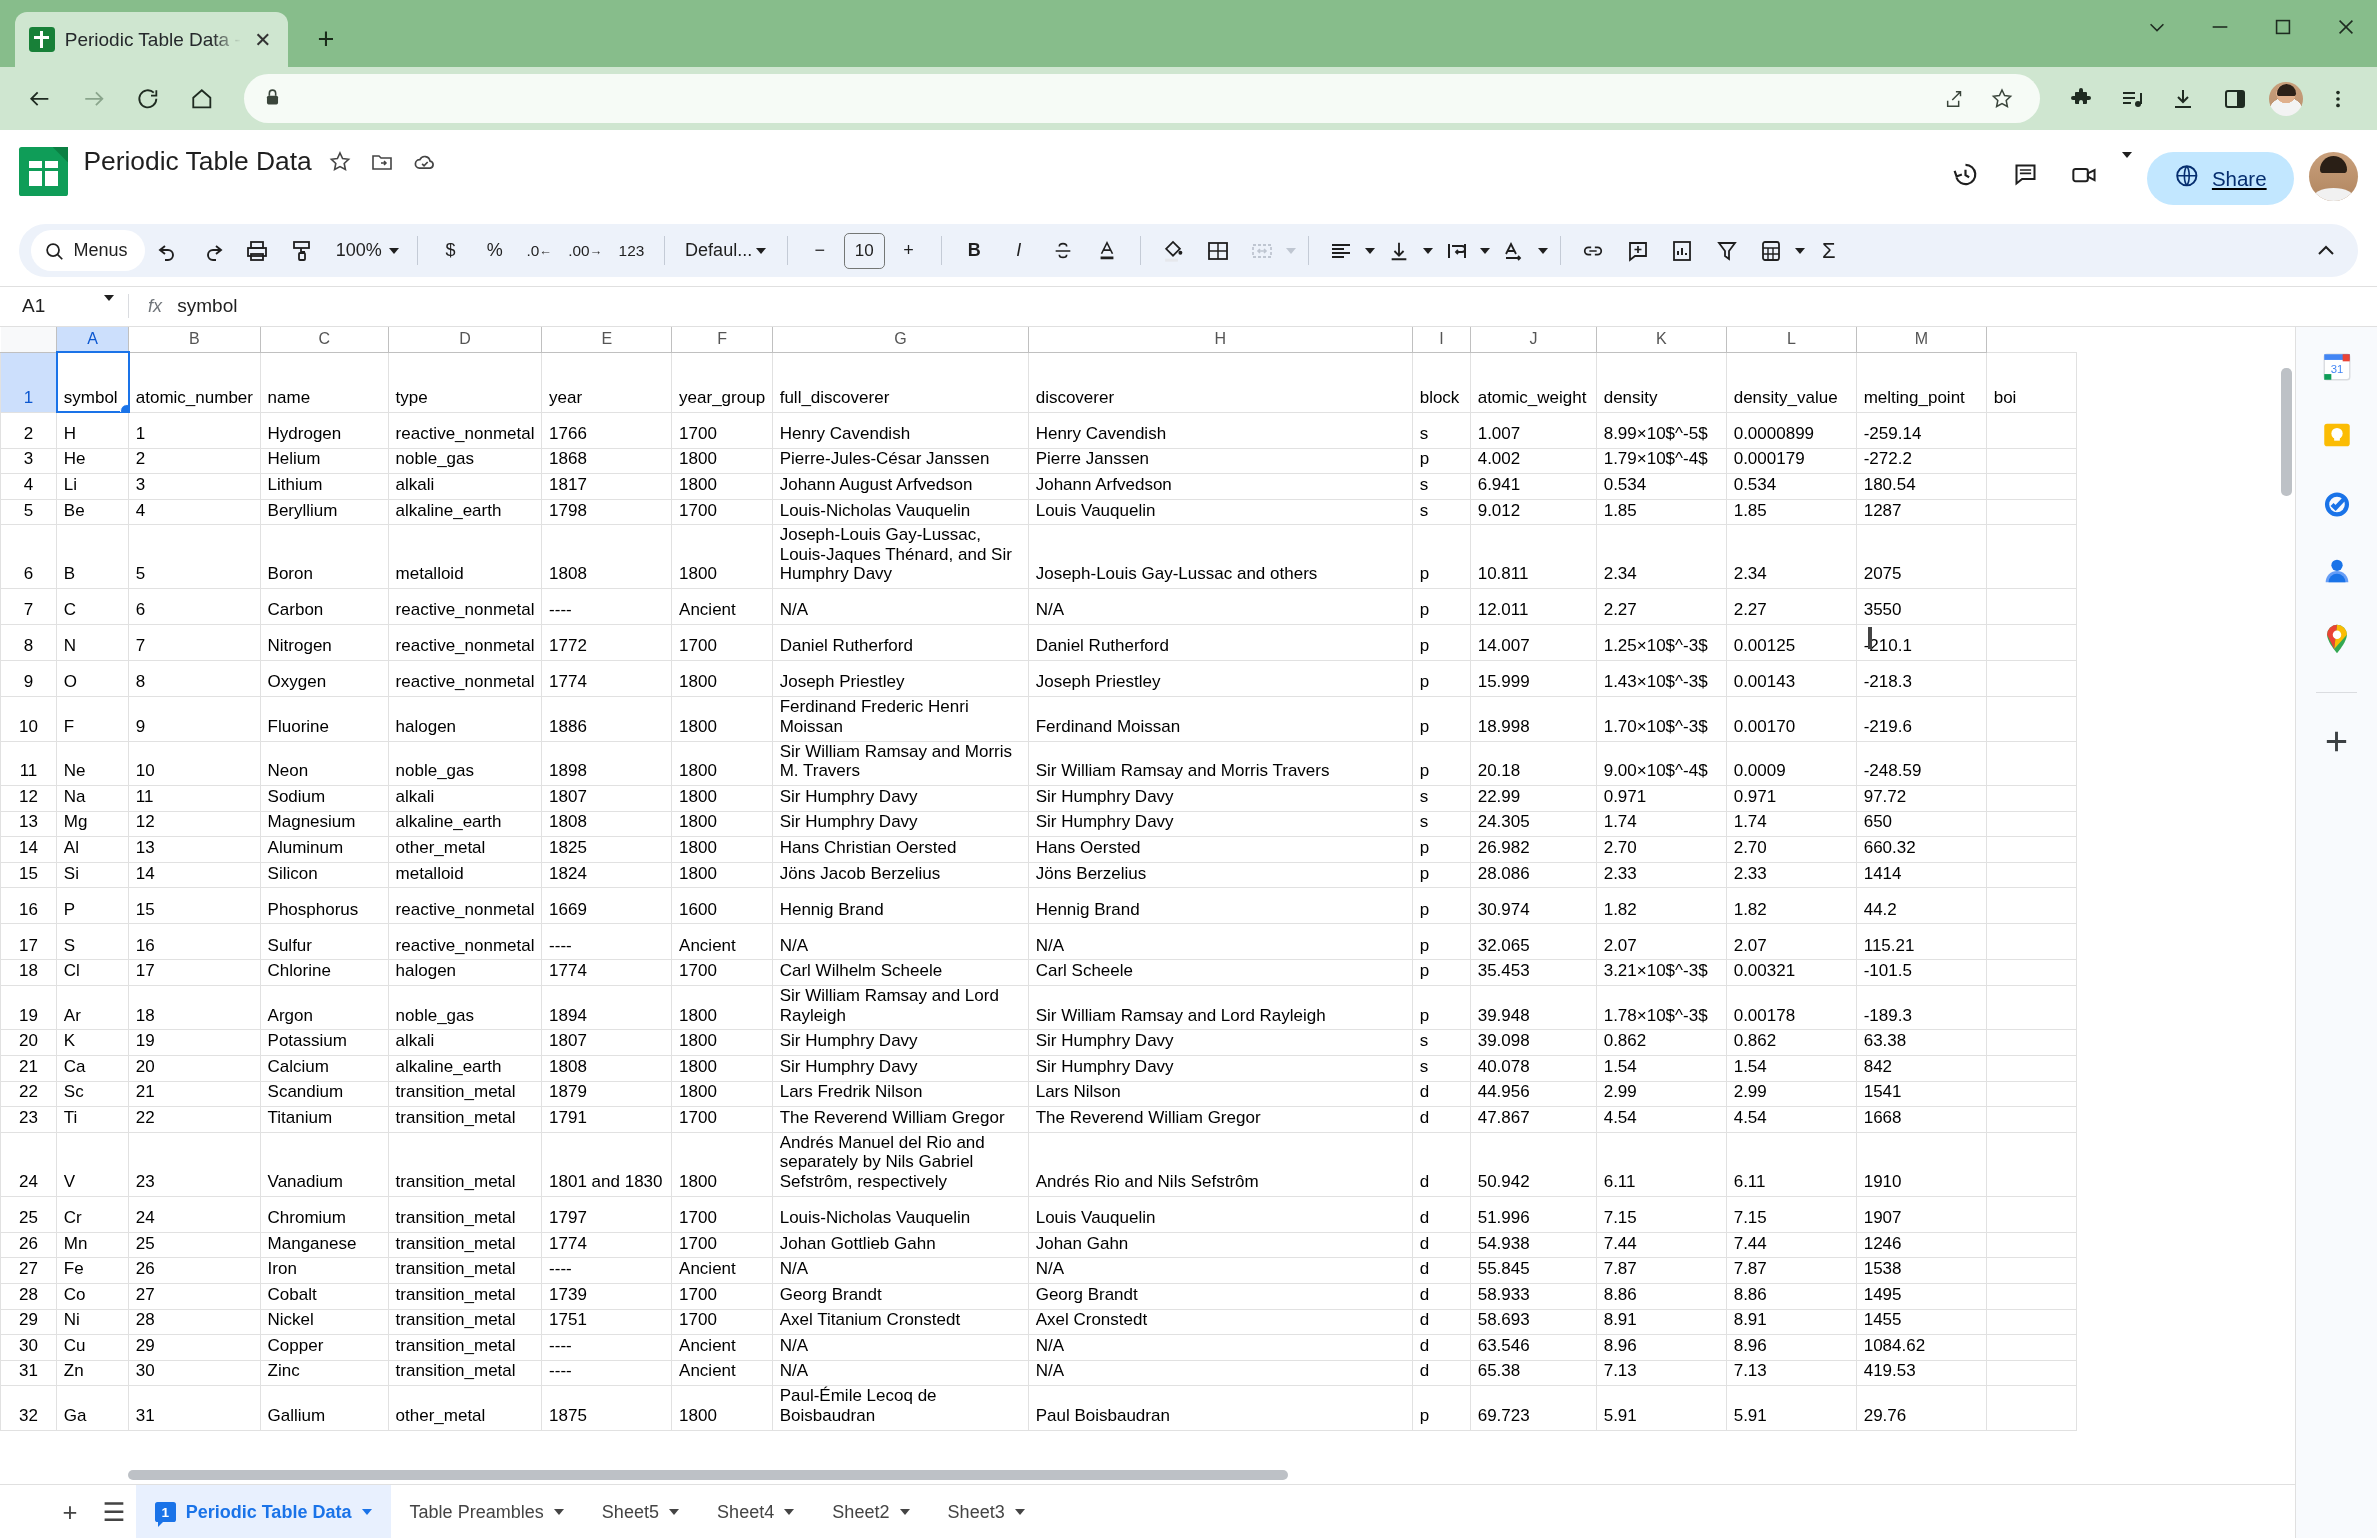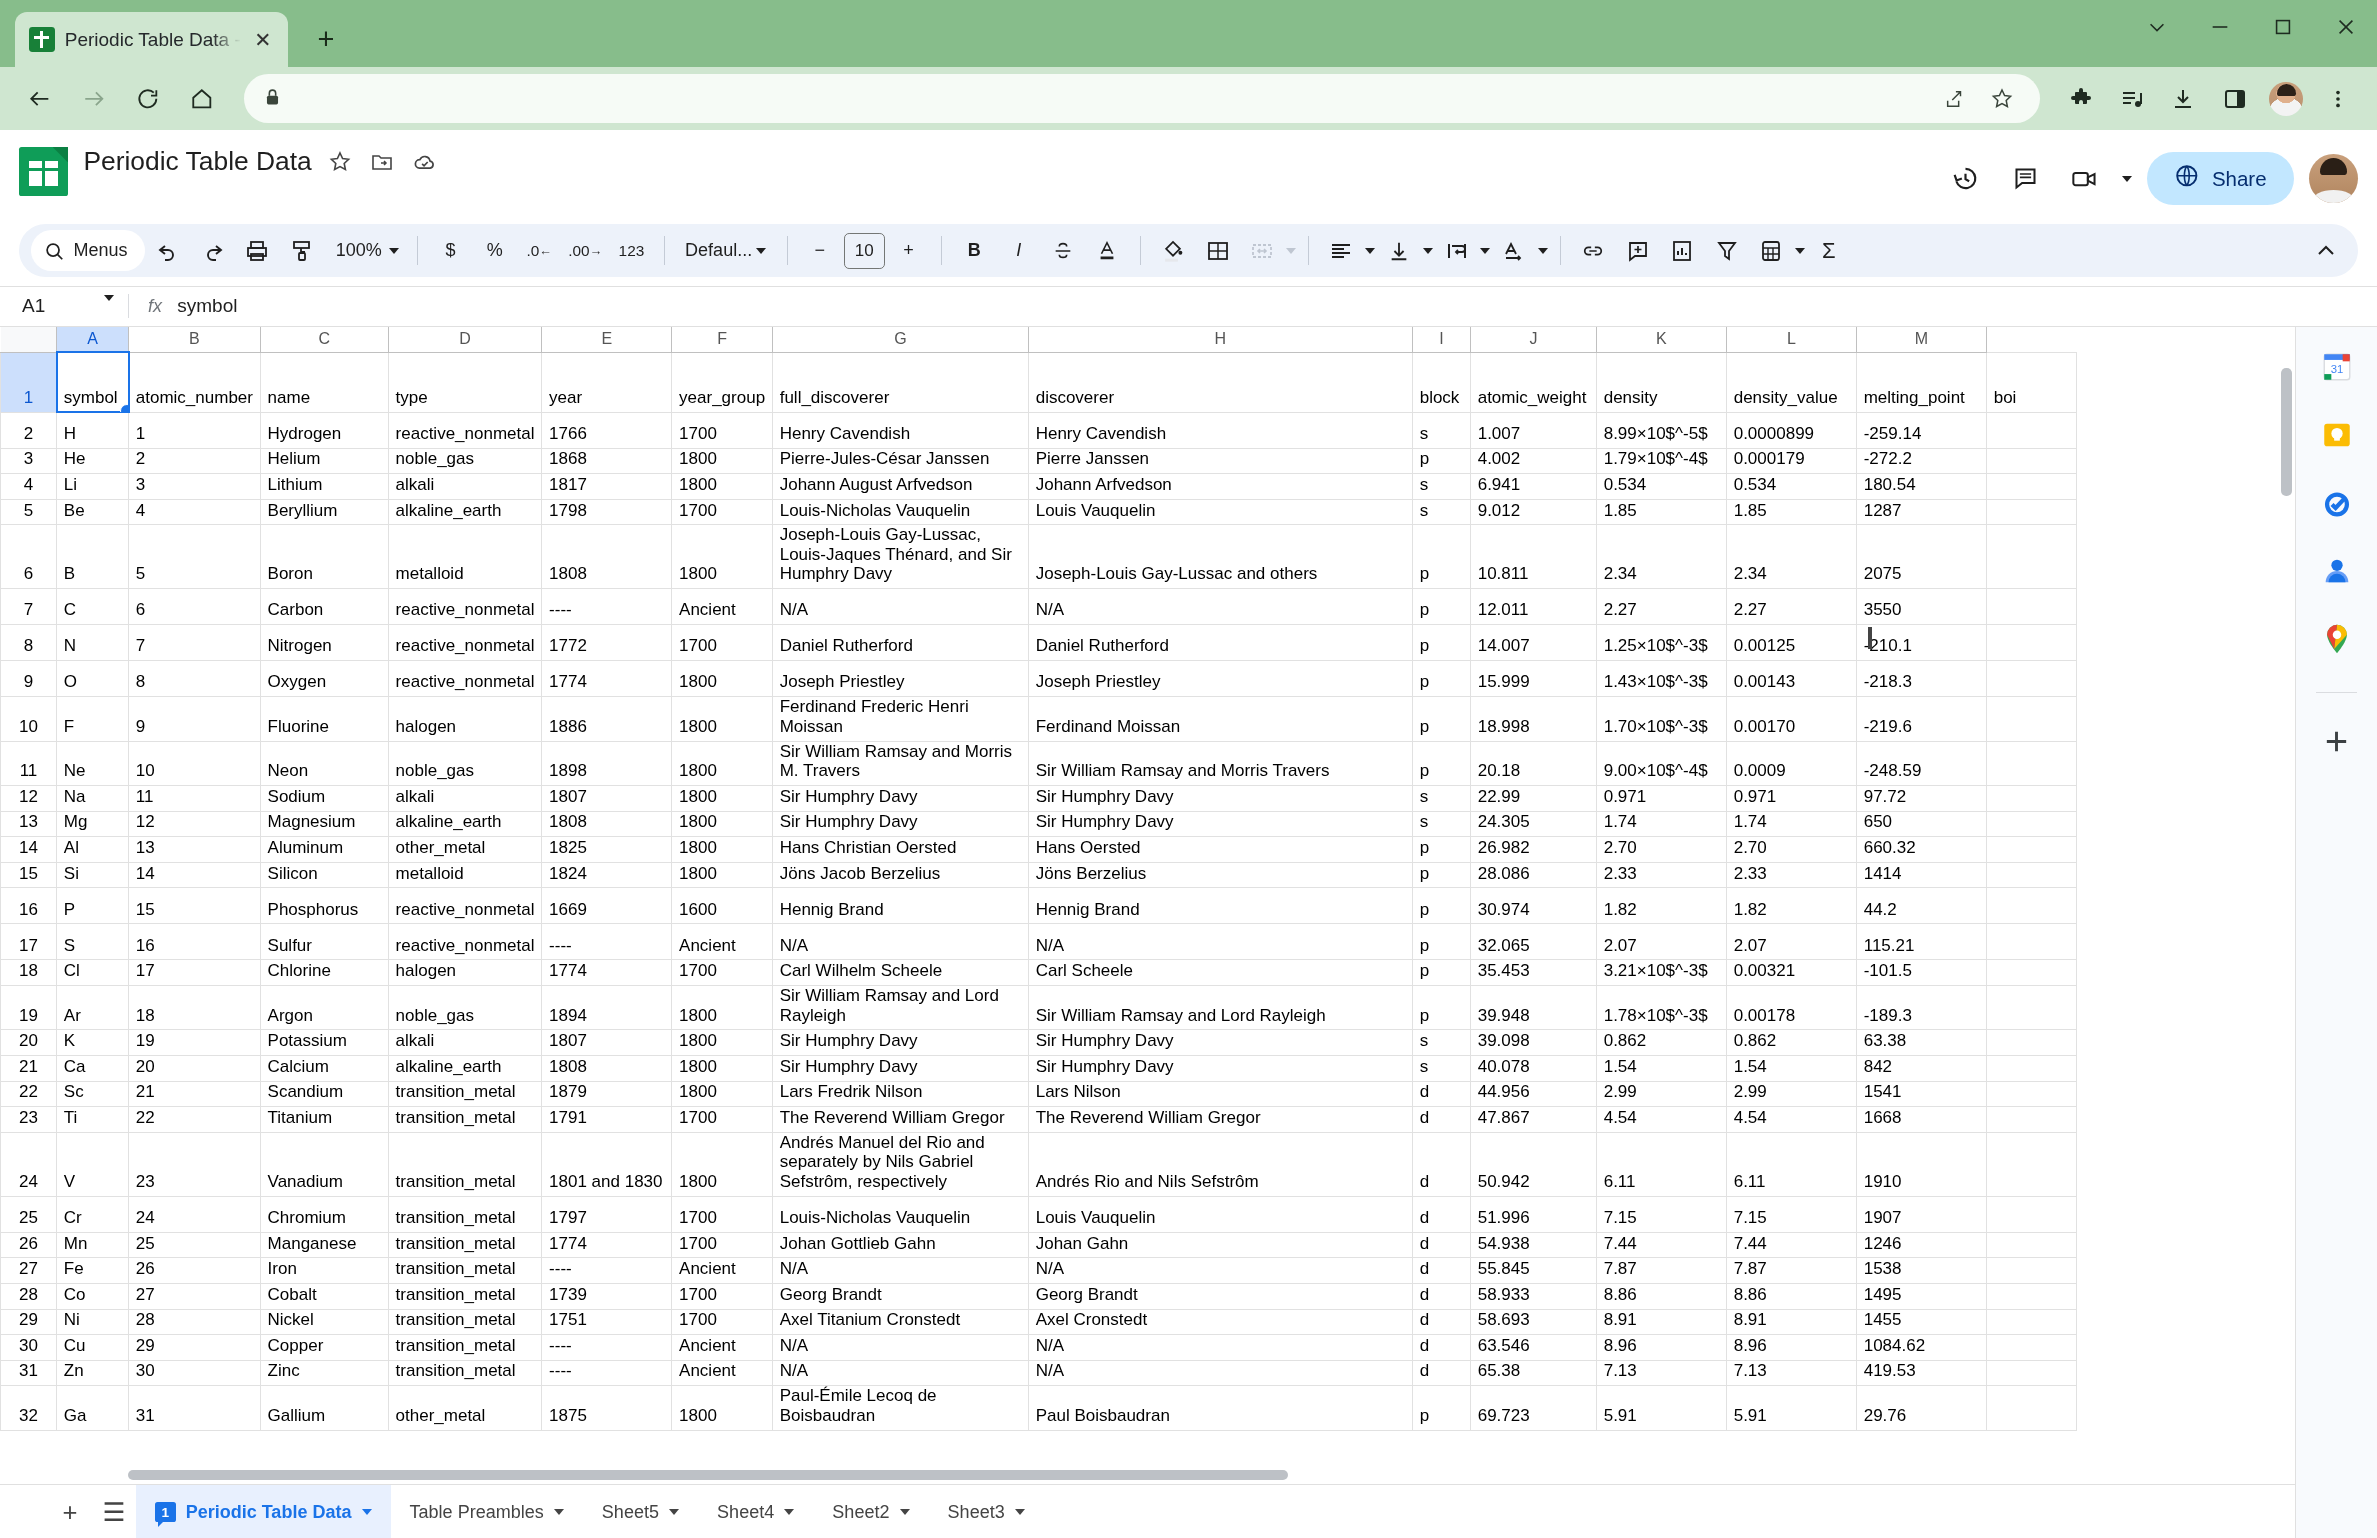--- a/index.html
+++ b/index.html
@@ -56,21 +56,21 @@
      clip-path:polygon(0 0,100% 100%,100% 0); }
   .slogo .grid { position:absolute; left:10.2px; top:13.6px; width:29px; height:25.6px; background:#fff; }
   .slogo .grid::before{content:"";position:absolute;left:0;top:7.7px;width:29px;height:2.6px;background:#0f9d58;}
   .slogo .grid::after{content:"";position:absolute;left:12.8px;top:0;width:2.6px;height:25.6px;background:#0f9d58;}
   .titlewrap { margin-left:15.4px; display:flex; flex-direction:column; }
   .titlerow { display:flex; align-items:center; gap:13.6px; height:39px; }
   .doctitle { font-size:26.4px; color:#1f1f1f; white-space:nowrap; }
   .ticon { width:29px; height:29px; display:flex; align-items:center; justify-content:center; color:#444; }
   .menurow { display:flex; gap:3.4px; margin-top:1.7px; }
   .menuitem { font-size:18px; color:#202124; padding:4.3px 11px; border-radius:4.3px; white-space:nowrap; }
-  .hdr-right { margin-left:auto; display:flex; align-items:center; gap:15.4px; padding-top:10.2px;}
+  .hdr-right { margin-left:auto; display:flex; align-items:flex-start; gap:15.4px; padding-top:10.2px;text-decoration:underline;}
   .hic { width:44px; height:44px; display:flex; align-items:center; justify-content:center; color:#1f1f1f;}
   .sharebtn { height:53px; background:#c2e7ff; border-radius:26.4px; display:flex; align-items:center;
       gap:12px; padding:0 27px; font-size:20.5px; color:#062e6f; }
   .avatar-lg { width:49px; height:49px; border-radius:50%; position:relative; overflow:hidden;
       background:linear-gradient(#c9a07c,#b0855f); flex:none; }
   .avatar-lg::before { content:""; position:absolute; left:11px; top:3.4px; width:27px; height:17px;
       background:#2a1f16; border-radius:13.6px 13.6px 3.4px 3.4px;}
   .avatar-lg::after { content:""; position:absolute; left:3.4px; bottom:-8.5px; width:43px; height:22px;
       background:#f1f1f1; border-radius:50% 50% 0 0;}
 

